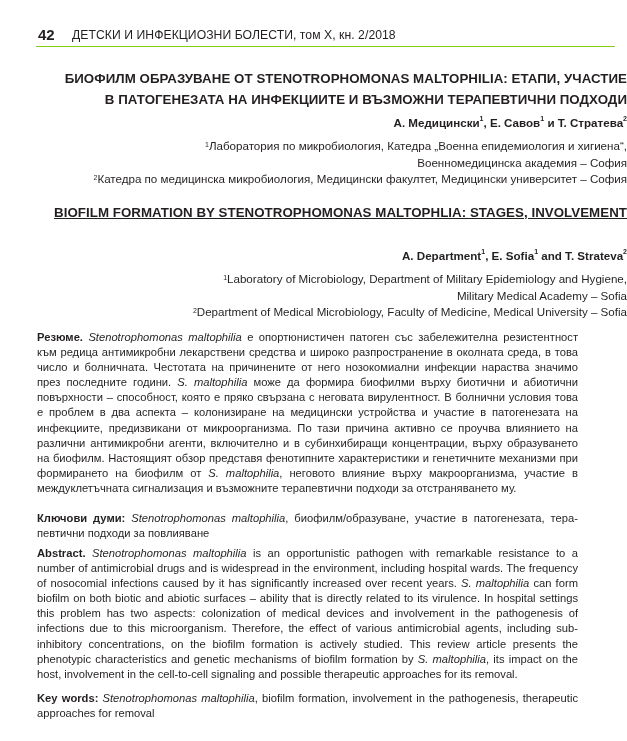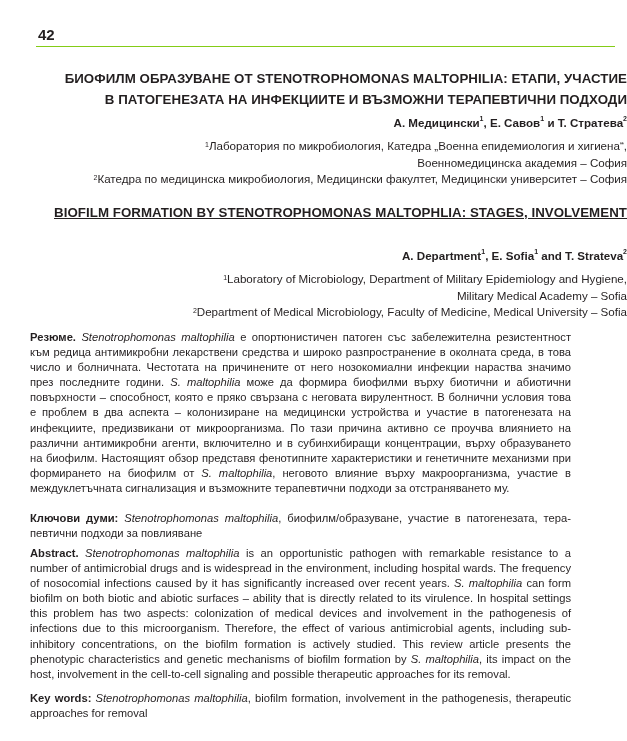--- a/index.html
+++ b/index.html
@@ -12,31 +12,32 @@
     height: 20px; border-bottom: 1px solid #84cc16;
   }
   .page-num { position: absolute; left: 2px; top: 0px; font-weight: bold; font-size: 15px; }
   .journal { position: absolute; left: 36px; top: 2px; font-size: 12.2px; letter-spacing: 0.05px; }
   .center { position: absolute; left: 0; width: 627px; text-align: right; }
   .title { font-weight: bold; font-size: 13.3px; line-height: 21px; letter-spacing: 0.05px; }
   .authors { font-weight: bold; font-size: 11.6px; }
   .affil { font-size: 11.6px; line-height: 16.5px; }
   sup { font-size: 7px; vertical-align: top; position: relative; top: -1px; }
   .abstract {
-    position: absolute; left: 30px; width: 541px; font-size: 11.2px; line-height: 15.1px;
+    position: absolute; left: 37px; width: 541px; font-size: 11.2px; line-height: 15.1px;
     text-align: justify;
   }
   .abstract b { font-weight: bold; }
   .abstract i { font-style: italic; }
 </style>
 </head>
 <body>
 
 <div class="header">
   <span class="page-num">42</span>
+  <span class="journal">ДЕТСКИ И ИНФЕКЦИОЗНИ БОЛЕСТИ, том X, кн. 2/2018</span>
 </div>
 
 <div class="center title" style="top:68px;">
   <div>БИОФИЛМ ОБРАЗУВАНЕ ОТ STENOTROPHOMONAS MALTOPHILIA: ЕТАПИ, УЧАСТИЕ</div>
   <div>В ПАТОГЕНЕЗАТА НА ИНФЕКЦИИТЕ И ВЪЗМОЖНИ ТЕРАПЕВТИЧНИ ПОДХОДИ</div>
 </div>
 <div class="center authors" style="top:116px;"><span>А. Медицински</span><sup>1</sup><span>, </span><span>Е. Савов</span><sup>1</sup><span> и </span><span>Т. Стратева</span><sup>2</sup></div>
 <div class="center affil" style="top:138px;">
   <div><sup>1</sup><span>Лаборатория по микробиология, Катедра „Военна епидемиология и хигиена“,</span></div>
   <div>Военномедицинска академия – София</div>

